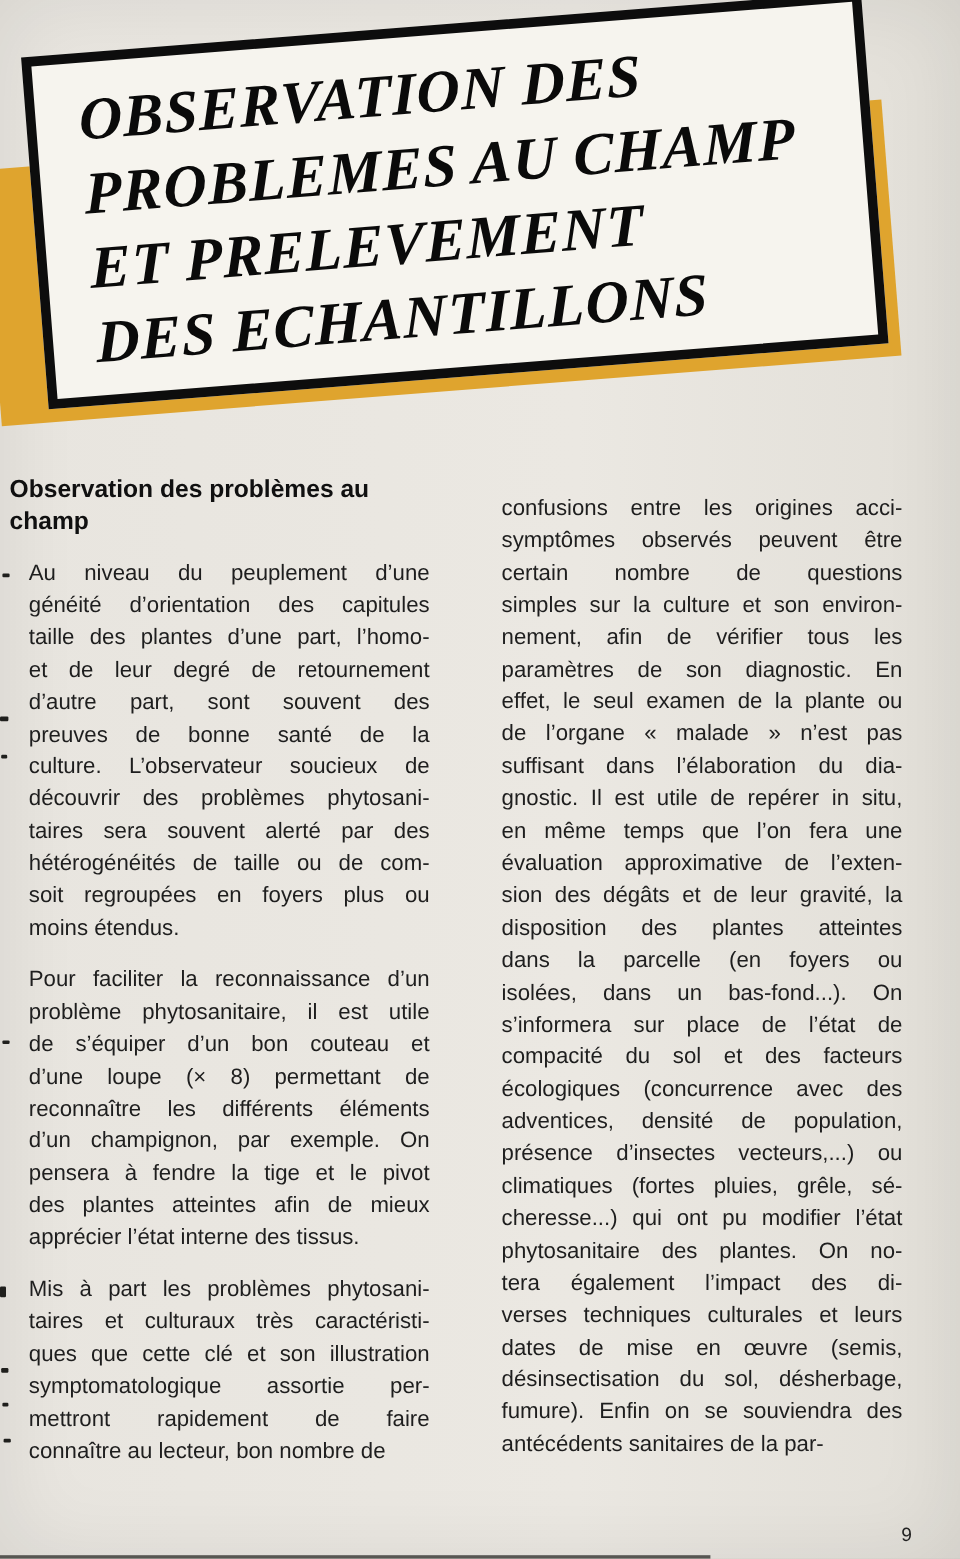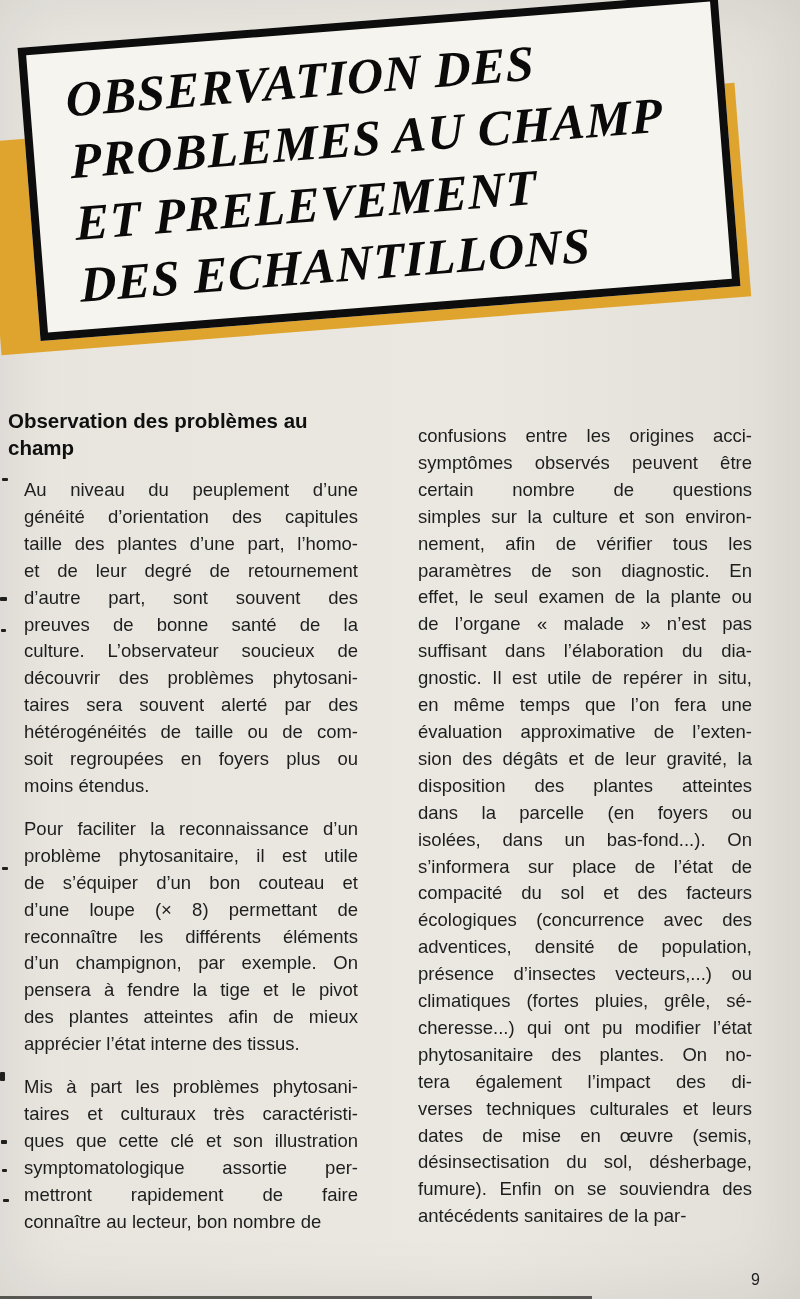--- a/index.html
+++ b/index.html
@@ -32,21 +32,21 @@
   .banner-text {
     padding:16px 8px 0 36px;
     font-family:"Liberation Serif", serif;
     font-style:italic; font-weight:700;
     font-size:50px; line-height:1.24; letter-spacing:1px;
     color:#0a0a0a;
   }
   .banner-text .ln { white-space:nowrap; transform:skewX(-3deg); }
   
   .columns {
-    position:absolute; top:407px; left:8px; width:762px;
+    position:absolute; top:394px; left:8px; width:762px;
     display:flex; gap:28px;
   }
   .col { width:366px; }
   .heading { margin-bottom:15px; }
   .heading .ln {
     font-weight:700; font-size:20.5px; line-height:27px; color:#101010;
   }
   .para { margin:16px; }
   .jline {
     font-size:18.5px; line-height:26.9px; color:var(--text,#1e1e1e);

